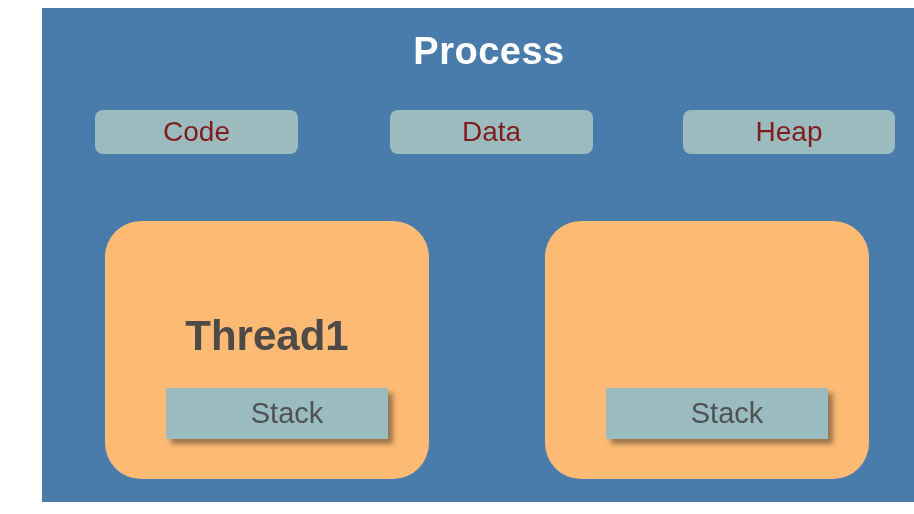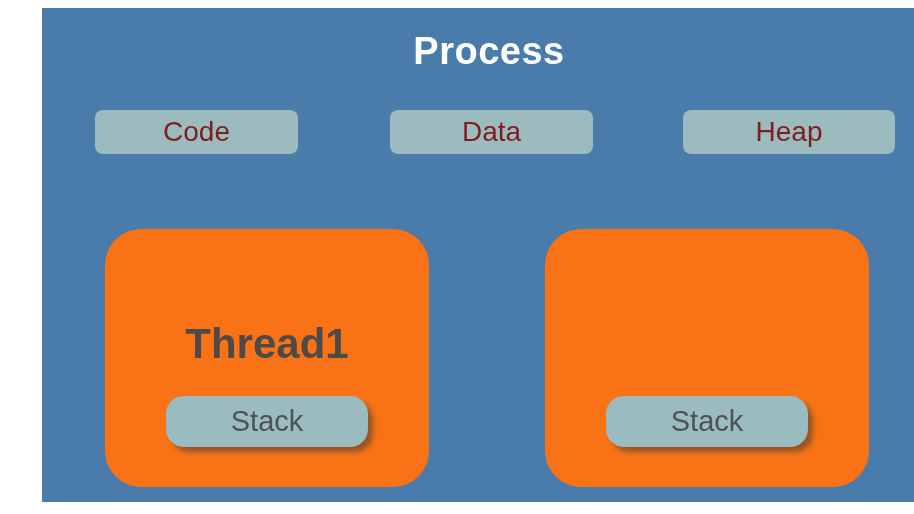--- a/index.html
+++ b/index.html
@@ -48,24 +48,24 @@
     justify-content: center;
     color: #7f1d1d;
     font-size: 28px;
     line-height: 1;
   }
   .seg-code { left: 53px; }
   .seg-data { left: 348px; }
   .seg-heap { left: 641px; width: 212px; }
   .thread-box {
     position: absolute;
-    top: 221px;
+    top: 213px;
     width: 324px;
     height: 258px;
-    background: #f97316;
+    background: #fdba74;
     border-radius: 36px;
   }
   .thread-1 { left: 63px; }
   .thread-2 { left: 503px; }
   .thread-label {
     position: absolute;
     top: 94px;
     left: 0;
     width: 100%;
     text-align: center;
@@ -74,28 +74,29 @@
     font-weight: 600;
     line-height: 1;
   }
   .stack-box {
     position: absolute;
     left: 61px;
     top: 167px;
     width: 202px;
     height: 51px;
     background: #9abcc0;
-    border-radius: 18px;
+    border-radius: 1px;
     box-shadow: 5px 5px 5px rgba(74, 61, 45, 0.55);
     display: flex;
     align-items: center;
     justify-content: center;
     color: #4f5254;
     font-size: 29px;
     line-height: 1;
+    padding-left: 20px;
   }
 </style>
 </head>
 <body>
 
 <div class="page">
   <div class="canvas">
 
     <div class="title">Process</div>
 

